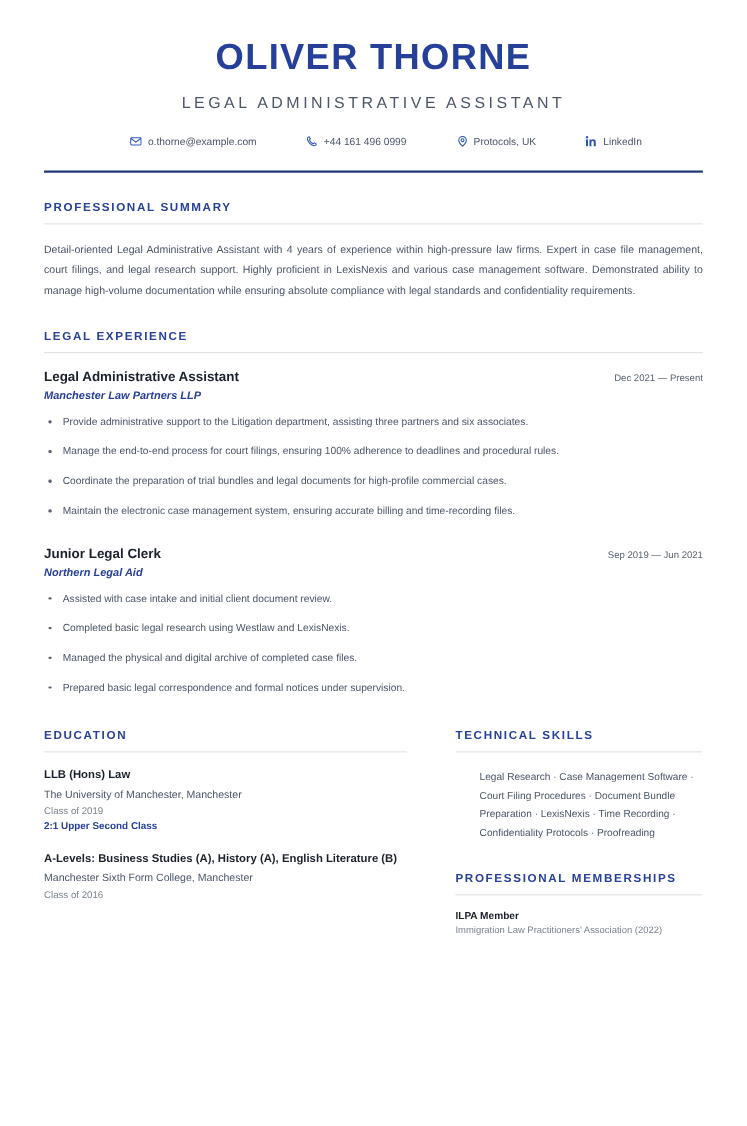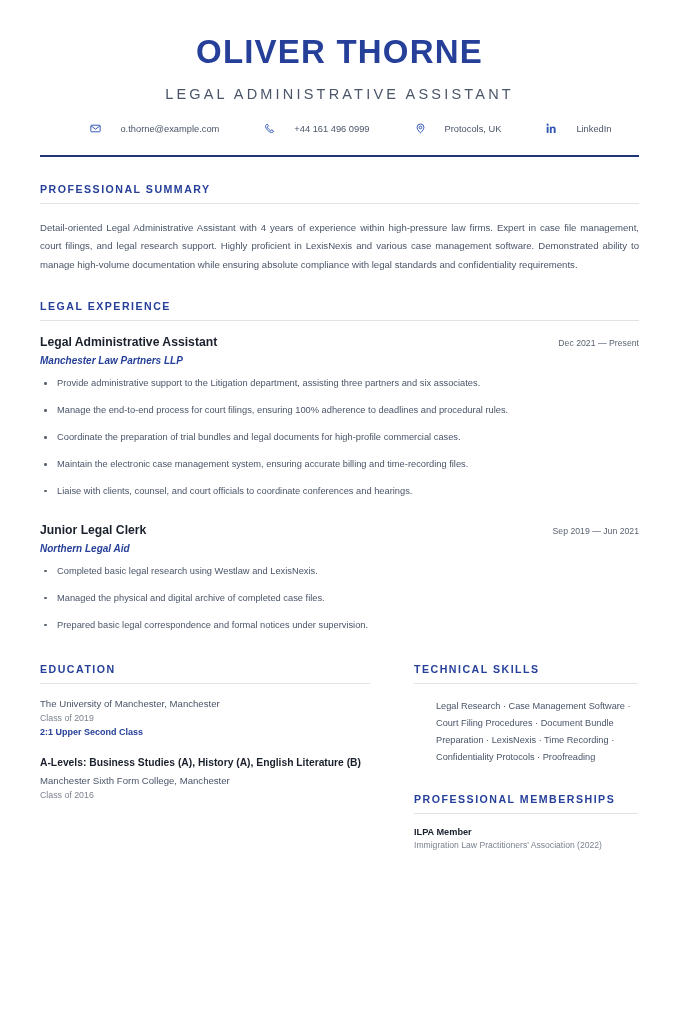--- a/index.html
+++ b/index.html
@@ -49,21 +49,21 @@
     display: flex;
     justify-content: center;
     align-items: center;
     gap: 22px;
     font-size: 9.3px;
     color: #4a5568;
   }
   .contact-item {
     display: flex;
     align-items: center;
-    gap: 19px;
+    gap: 5px;
     white-space: nowrap;
     padding-left: 23px;
   }
   .contact-item .ci-icon {
     display: inline-flex;
     align-items: center;
     justify-content: center;
     width: 11px;
     height: 11px;
     color: #3056b5;
@@ -283,48 +283,49 @@
         <div class="exp-top">
           <div class="exp-role">Legal Administrative Assistant</div>
           <div class="exp-dates">Dec 2021 — Present</div>
         </div>
         <div class="exp-company">Manchester Law Partners LLP</div>
         <ul class="bullets">
           <li>Provide administrative support to the Litigation department, assisting three partners and six associates.</li>
           <li>Manage the end-to-end process for court filings, ensuring 100% adherence to deadlines and procedural rules.</li>
           <li>Coordinate the preparation of trial bundles and legal documents for high-profile commercial cases.</li>
           <li>Maintain the electronic case management system, ensuring accurate billing and time-recording files.</li>
-          <li>Liaise with clients, counsel, and court officials to coordinate conferences and hearings.</li>
         </ul>
       </div>
 
       <div class="exp-item">
         <div class="exp-top">
           <div class="exp-role">Junior Legal Clerk</div>
           <div class="exp-dates">Sep 2019 — Jun 2021</div>
         </div>
         <div class="exp-company">Northern Legal Aid</div>
         <ul class="bullets">
+          <li>Assisted with case intake and initial client document review.</li>
           <li>Completed basic legal research using Westlaw and LexisNexis.</li>
           <li>Managed the physical and digital archive of completed case files.</li>
           <li>Prepared basic legal correspondence and formal notices under supervision.</li>
         </ul>
       </div>
 
     </div>
   </div>
 
   <div class="columns">
 
     <div class="col-left">
       <div class="col-section">
         <div class="section-heading">EDUCATION</div>
         <div class="section-rule"></div>
 
         <div class="edu-item">
+          <div class="edu-degree">LLB (Hons) Law</div>
           <div class="edu-school">The University of Manchester, Manchester</div>
           <div class="edu-year">Class of 2019</div>
           <div class="edu-grade">2:1 Upper Second Class</div>
         </div>
 
         <div class="edu-item">
           <div class="edu-degree">A-Levels: Business Studies (A), History (A), English Literature (B)</div>
           <div class="edu-school">Manchester Sixth Form College, Manchester</div>
           <div class="edu-year">Class of 2016</div>
         </div>

